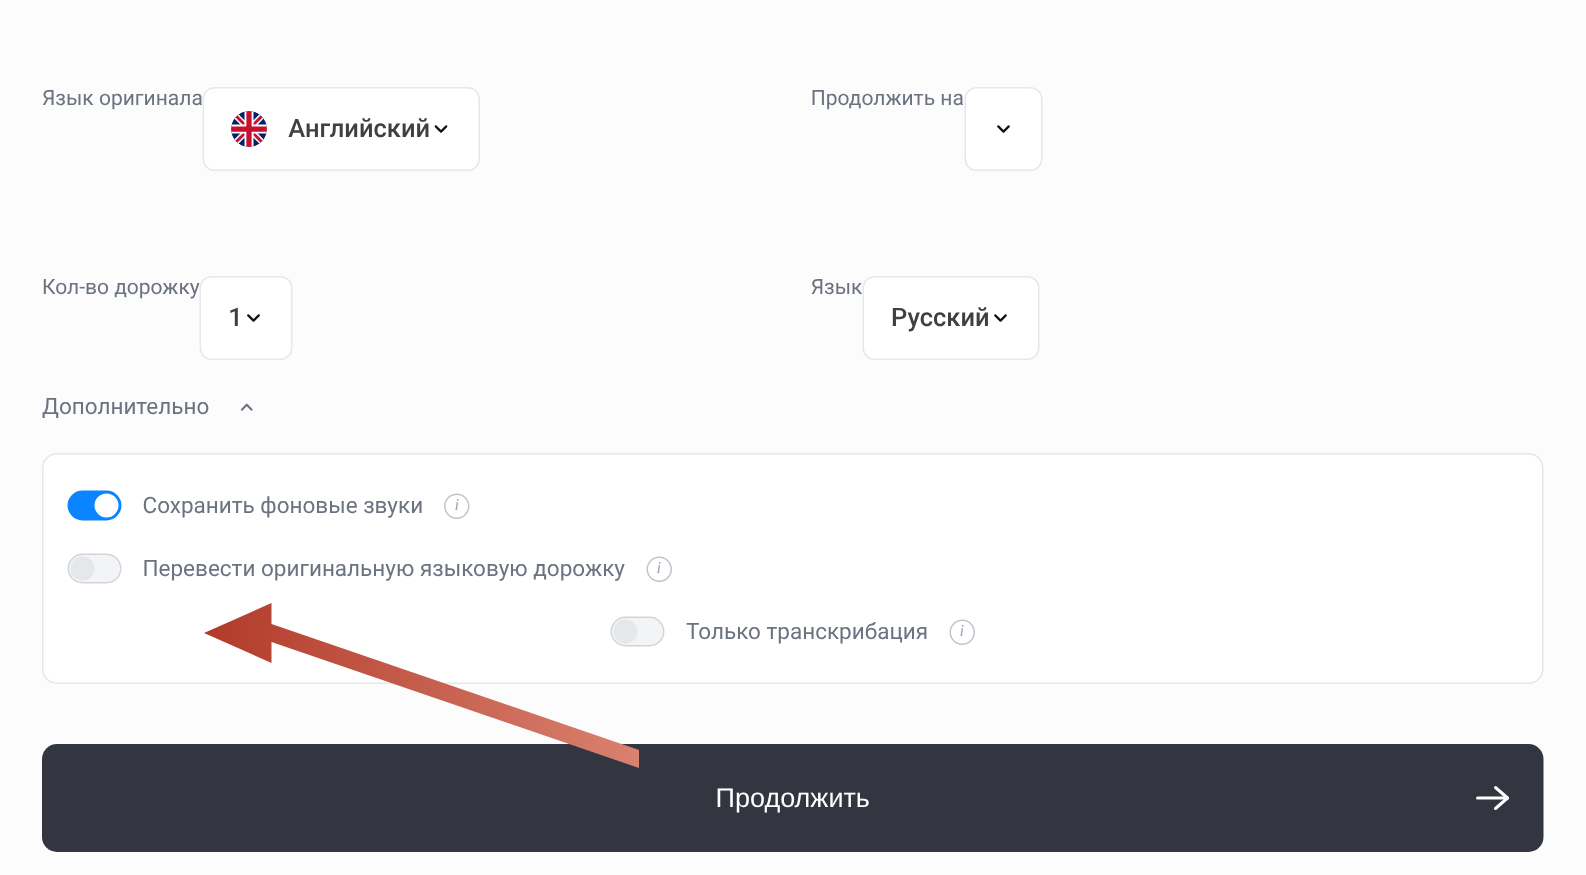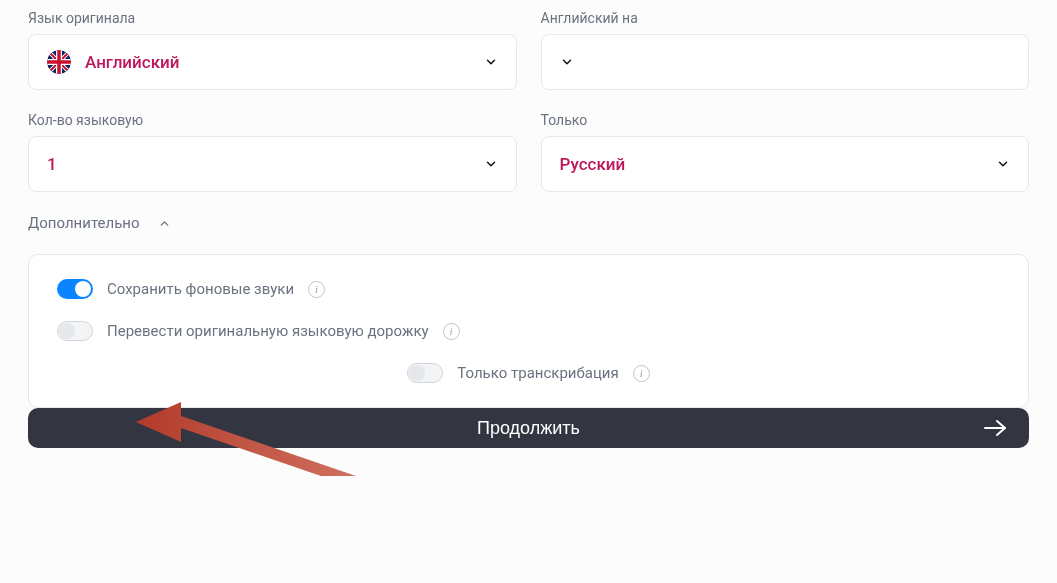--- a/index.html
+++ b/index.html
@@ -11,21 +11,22 @@
       width: 1057px;
     }
     .row {
       display: flex;
       gap: 24px;
       margin-bottom: 22px;
     }
     .field {
       flex: 1;
       display: flex;
-      flex-direction: column;
+      flex-direction: row;
+      margin-top: 48px;
     }
     .field-label {
       font-size: 14px;
       color: #6b7280;
       margin-bottom: 8px;
     }
     .select-box {
       display: flex;
       align-items: center;
       justify-content: space-between;
@@ -36,21 +37,21 @@
       padding: 0 18px;
       cursor: pointer;
     }
     .select-left {
       display: flex;
       align-items: center;
       gap: 14px;
     }
     .select-value {
       font-size: 17px;
-      color: #be185d;
+      color: #404040;
       font-weight: 500;
     }
     .chevron {
       width: 14px;
       height: 14px;
       flex-shrink: 0;
     }
     .flag {
       width: 24px;
       height: 24px;
@@ -65,21 +66,22 @@
       cursor: pointer;
     }
     .advanced-label {
       font-size: 15px;
       color: #6b7280;
     }
     .advanced-panel {
       border: 1px solid #e5e7eb;
       border-radius: 10px;
       background: #fff;
-      padding: 24px 28px;
+      padding: 24px 16px;
+      margin-bottom: 40px;
     }
     .toggle-row {
       display: flex;
       align-items: center;
       gap: 14px;
       margin-bottom: 22px;
     }
     .toggle-row:last-child { margin-bottom: 0; justify-content: center; }
     .toggle {
       width: 36px;
@@ -122,21 +124,21 @@
       justify-content: center;
       font-size: 11px;
       color: #9ca3af;
       cursor: pointer;
       font-style: italic;
       font-family: serif;
       flex-shrink: 0;
     }
     .continue-btn {
       width: 100%;
-      height: 40px;
+      height: 72px;
       background: #333640;
       color: #fff;
       border: none;
       border-radius: 10px;
       font-size: 18px;
       display: flex;
       align-items: center;
       justify-content: center;
       position: relative;
       cursor: pointer;
@@ -179,44 +181,44 @@
           </svg>
           <span class="select-value">Английский</span>
         </div>
         <svg class="chevron" viewBox="0 0 24 24" fill="none" stroke="#111" stroke-width="2.5" stroke-linecap="round" stroke-linejoin="round">
             <polyline points="6 9 12 15 18 9"></polyline>
           </svg>
       </div>
     </div>
 
     <div class="field">
-      <div class="field-label">Английский на</div>
+      <div class="field-label">Продолжить на</div>
       <div class="select-box">
         <svg class="chevron" viewBox="0 0 24 24" fill="none" stroke="#111" stroke-width="2.5" stroke-linecap="round" stroke-linejoin="round">
             <polyline points="6 9 12 15 18 9"></polyline>
           </svg>
       </div>
     </div>
   </div>
 
   <div class="row">
     <div class="field">
-      <div class="field-label">Кол-во языковую</div>
+      <div class="field-label">Кол-во дорожку</div>
       <div class="select-box">
         <div class="select-left">
           <span class="select-value">1</span>
         </div>
         <svg class="chevron" viewBox="0 0 24 24" fill="none" stroke="#111" stroke-width="2.5" stroke-linecap="round" stroke-linejoin="round">
             <polyline points="6 9 12 15 18 9"></polyline>
           </svg>
       </div>
     </div>
 
     <div class="field">
-      <div class="field-label">Только</div>
+      <div class="field-label">Язык</div>
       <div class="select-box">
         <div class="select-left">
           <span class="select-value">Русский</span>
         </div>
         <svg class="chevron" viewBox="0 0 24 24" fill="none" stroke="#111" stroke-width="2.5" stroke-linecap="round" stroke-linejoin="round">
             <polyline points="6 9 12 15 18 9"></polyline>
           </svg>
       </div>
     </div>
   </div>

